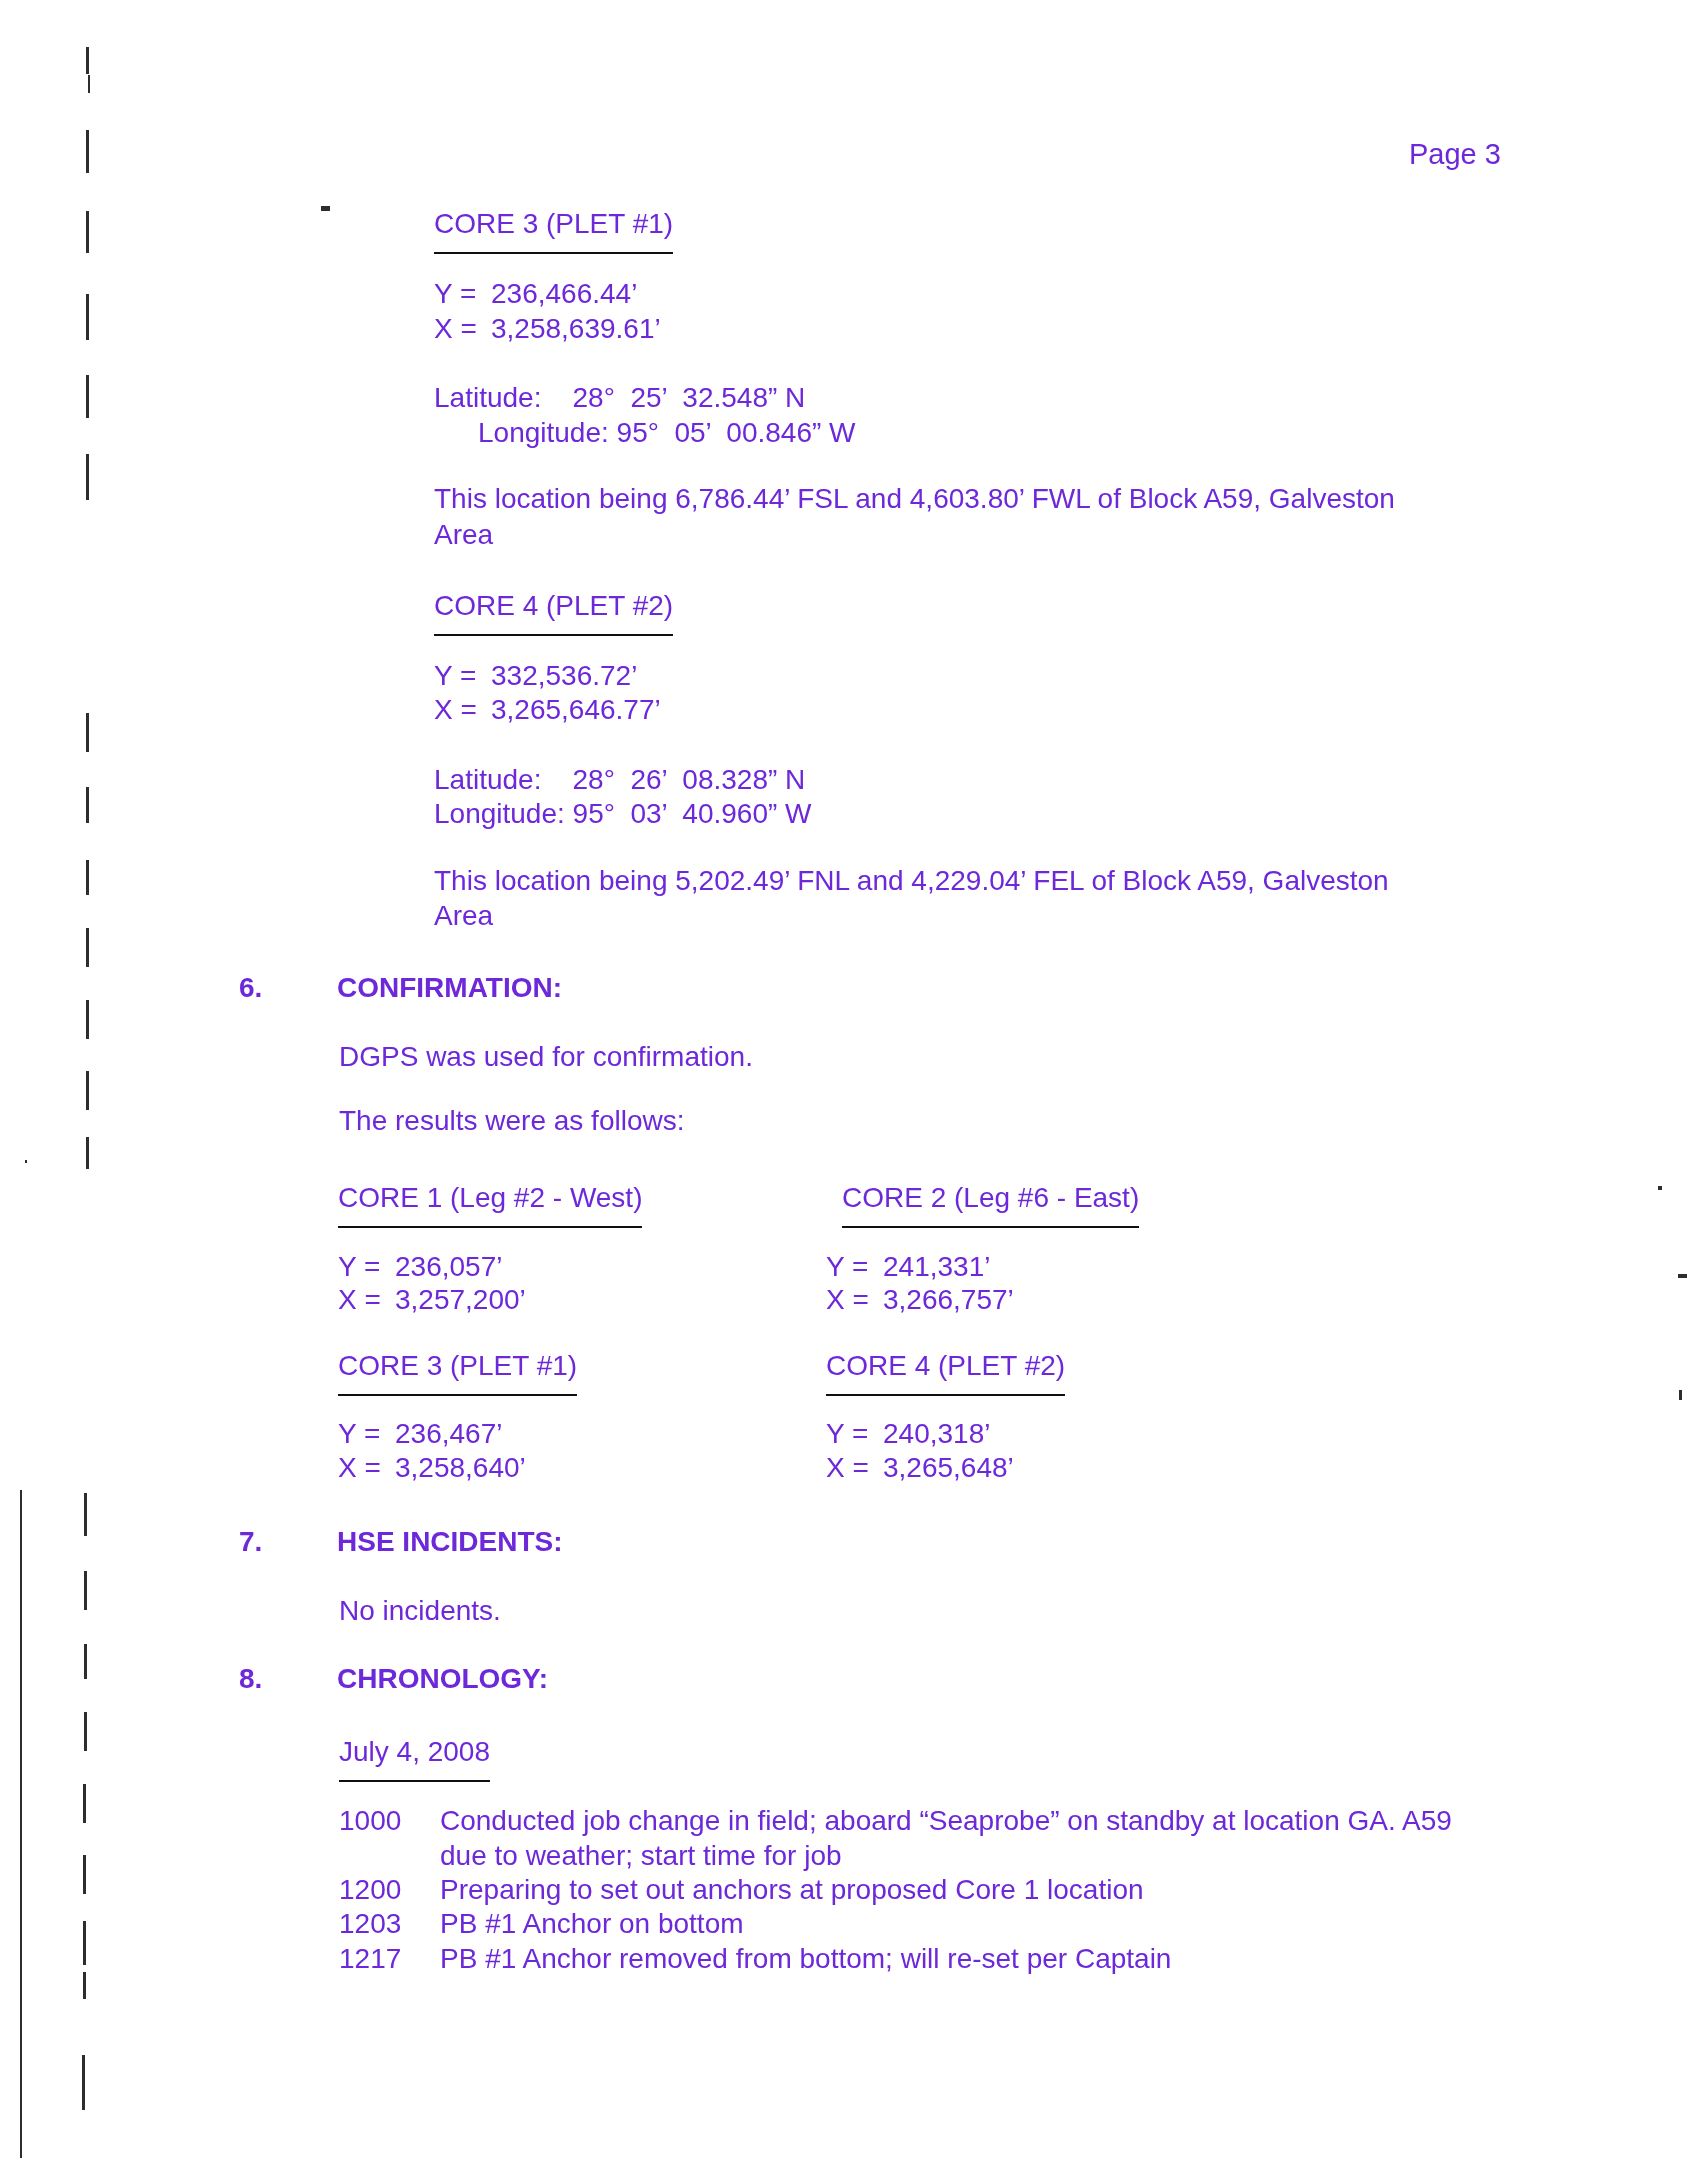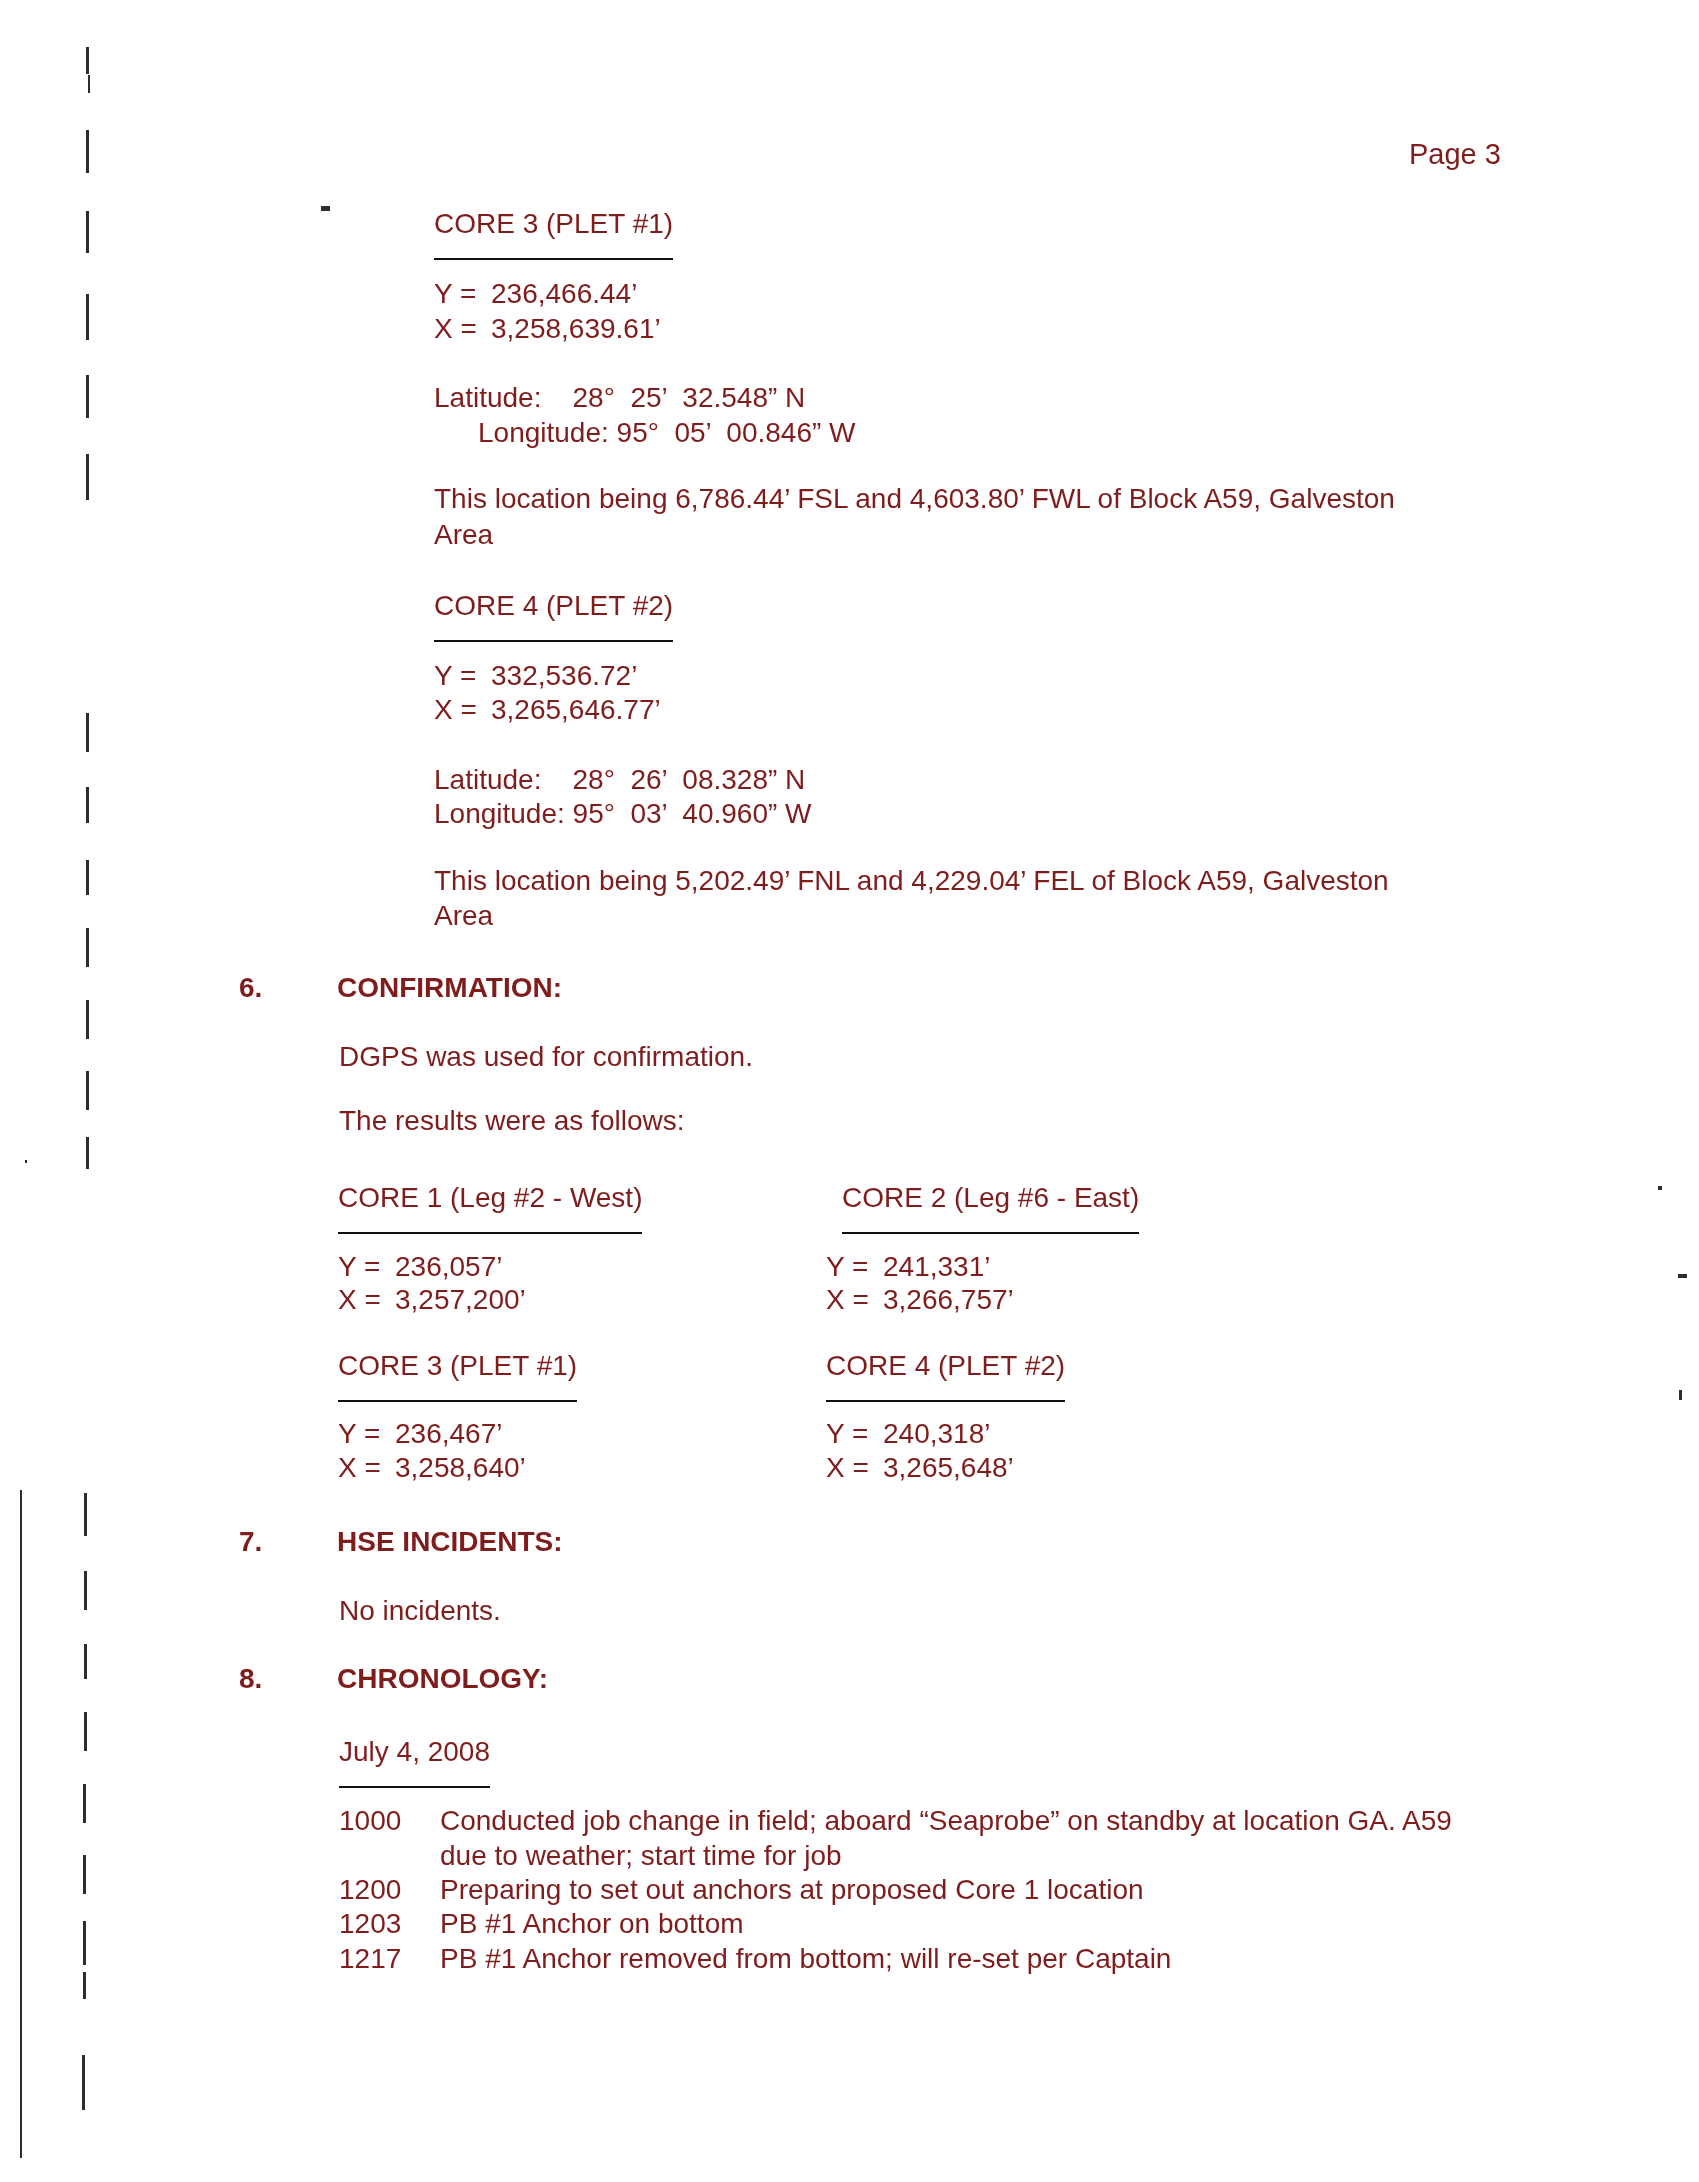--- a/index.html
+++ b/index.html
@@ -3,26 +3,26 @@
 <meta charset="utf-8">
 <style>
   html,body{margin:0;padding:0;background:#888;}
   .page{
     position:relative;
     width:1700px;height:2183px;
     margin:0 auto;
     background:#ffffff;
     font-family:"Liberation Sans", sans-serif;
     font-size:28px;
-    color:#7f1d1d;
+    color:#6d28d9;
     overflow:hidden;
   }
   .abs{position:absolute;white-space:pre;line-height:1.18;}
   .bold{font-weight:bold;}
-  .uline{border-bottom:2px solid #101010;padding-bottom:19px;}
+  .uline{border-bottom:2px solid #101010;padding-bottom:13px;}
   .lbl{display:inline-block;width:57px;}
   .val{display:inline-block;text-align:left;}
   .val-wide{width:176px;}
   .val-narrow{width:137px;}
   .time{display:inline-block;width:101px;}
   .mark{position:absolute;background:#161616;opacity:.9;}
 </style>
 </head>
 <body>
 

